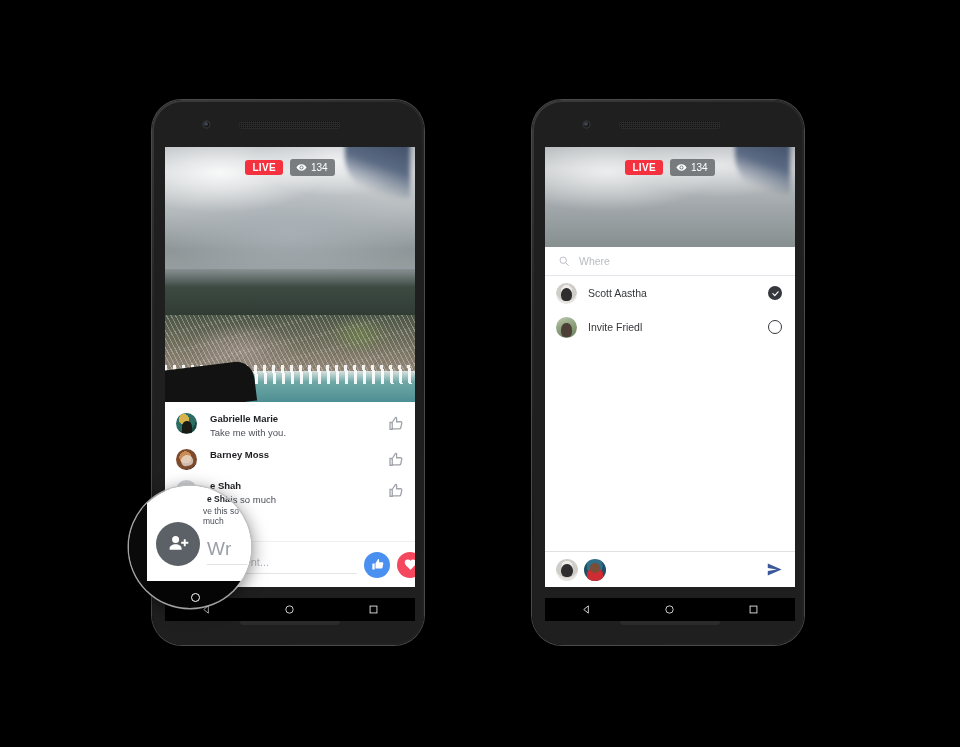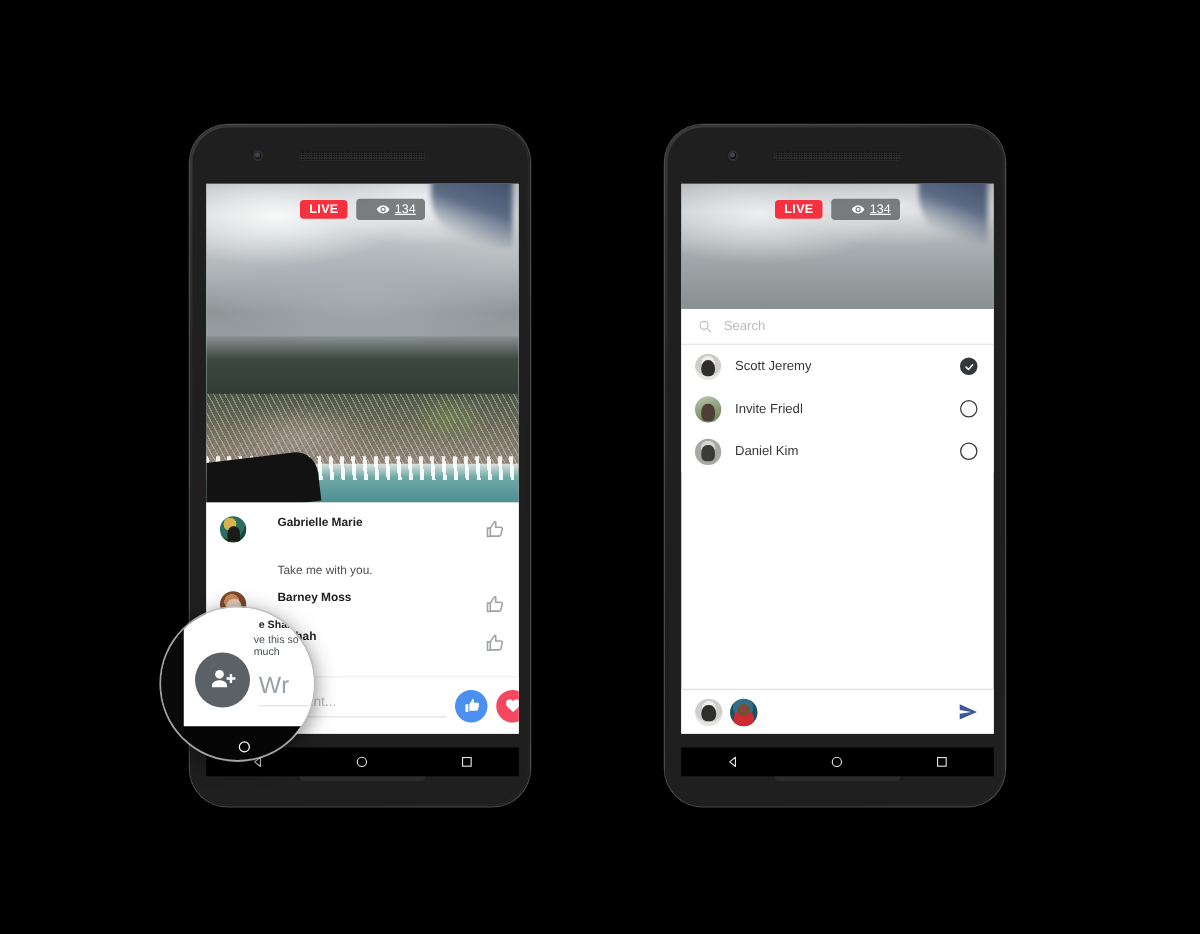--- a/index.html
+++ b/index.html
@@ -134,47 +134,47 @@
     z-index: 4;
   }
   .live-badge {
     background:#f5313f; color:#fff;
     font-size:10px; font-weight:bold; letter-spacing:.3px;
     padding:2.5px 7px; border-radius:3px; line-height:1;
   }
   .viewers {
     display:flex; align-items:center; gap:4px;
     background: rgba(80,85,88,.72); color:#fff;
-    font-size:10px; padding:3px 7px 3px 16px; border-radius:3px; line-height:1;text-decoration:underline;
+    font-size:10px; padding:3px 7px 3px 6px; border-radius:3px; line-height:1;
   }
   .eye { width:11px; height:11px; display:block; }
 
   
   .comments {
     background:#fff; padding: 6px 0 0 0;
     position:relative;
   }
   .comment-row {
-    display:flex; align-items:flex-start; gap:25px;
+    display:flex; align-items:flex-start; gap:13px;
     padding: 5px 10px 5px 11px;
     justify-content: flex-end;
   }
   .c-avatar {
     width:21px; height:21px; border-radius:50%;
     flex:0 0 21px; overflow:hidden; position:relative;
   }
   .av-gab { background: radial-gradient(circle at 38% 30%, #d8b24a 0 26%, #2b6d63 27% 60%, #16493f 61% 100%); }
   .av-gab::after { content:""; position:absolute; left:30%; top:36%; width:45%; height:60%;
                    background:#1b1b16; border-radius:48% 48% 0 0; }
   .av-barney { background: radial-gradient(circle at 45% 40%, #c98b58 0 35%, #7d4a2c 36% 70%, #4a2c1c 71% 100%); }
   .av-barney::after { content:""; position:absolute; left:22%; top:28%; width:56%; height:52%;
                       background:#e9e2d8; border-radius:50% 50% 40% 40%; opacity:.75; transform:rotate(-14deg); }
   .c-body { flex:1; min-width:0; }
   .c-name { font-size:9.5px; font-weight:bold; color:#1c1e21; line-height:1.35; }
-  .c-text { font-size:9.5px; color:#4b4f56; line-height:1.4;margin-top:24px; }
+  .c-text { font-size:9.5px; color:#4b4f56; line-height:1.4; }
   .thumb-outline { flex:0 0 18px; margin-top:2px; }
 
   
   .composer {
     position:absolute; left:0; bottom:0; width:100%;
     height:46px; background:#fff;
     display:flex; align-items:center; gap:7px;
     padding: 0 8px 0 12px;
     border-top: 1px solid #f0f0f0;
   }
@@ -414,48 +414,43 @@
             </span>
           </div>
         </div>
 
 
         <div class="search-bar">
           <svg width="12" height="12" viewBox="0 0 24 24">
             <circle cx="10.5" cy="10.5" r="6.4" fill="none" stroke="#b9bcc2" stroke-width="1.9"></circle>
             <path d="M15.3 15.3L21 21" fill="none" stroke="#b9bcc2" stroke-width="1.9" stroke-linecap="round"></path>
           </svg>
-          <span class="search-ph">Search</span>
+          <span class="search-ph">Where</span>
         </div>
 
         <div class="friend-list">
 
           <div class="friend-row">
             <div class="f-avatar a-scott"></div>
-            <span class="f-name">Scott Jeremy</span>
+            <span class="f-name">Scott Aastha</span>
             <span class="check-on">
               <svg width="9" height="9" viewBox="0 0 24 24">
                 <path fill="none" stroke="#fff" stroke-width="3.2" stroke-linecap="round" stroke-linejoin="round" d="M5 12.5l5 5 9-10"></path>
               </svg>
             </span>
           </div>
 
           <div class="friend-row">
             <div class="f-avatar a-jasmine"></div>
             <span class="f-name">Invite Friedl</span>
             <span class="check-off"></span>
           </div>
 
 
 
-          <div class="friend-row">
-            <div class="f-avatar a-daniel"></div>
-            <span class="f-name">Daniel Kim</span>
-            <span class="check-off"></span>
-          </div>
 
         </div>
 
         <div class="send-bar">
           <div class="f-avatar a-scott"></div>
           <div class="f-avatar a-ben"></div>
           <div class="send-spacer"></div>
           <svg width="17" height="17" viewBox="0 0 24 24">
             <path fill="#3b5998" d="M2.5 20.5L22 12 2.5 3.5 2.5 10l13 2-13 2z"></path>
           </svg>

